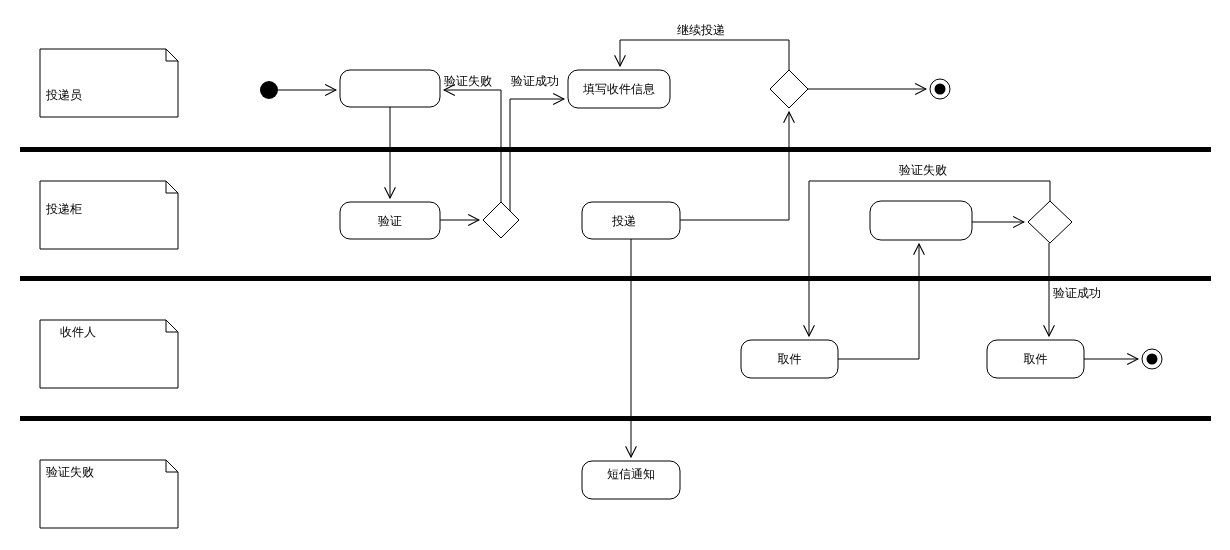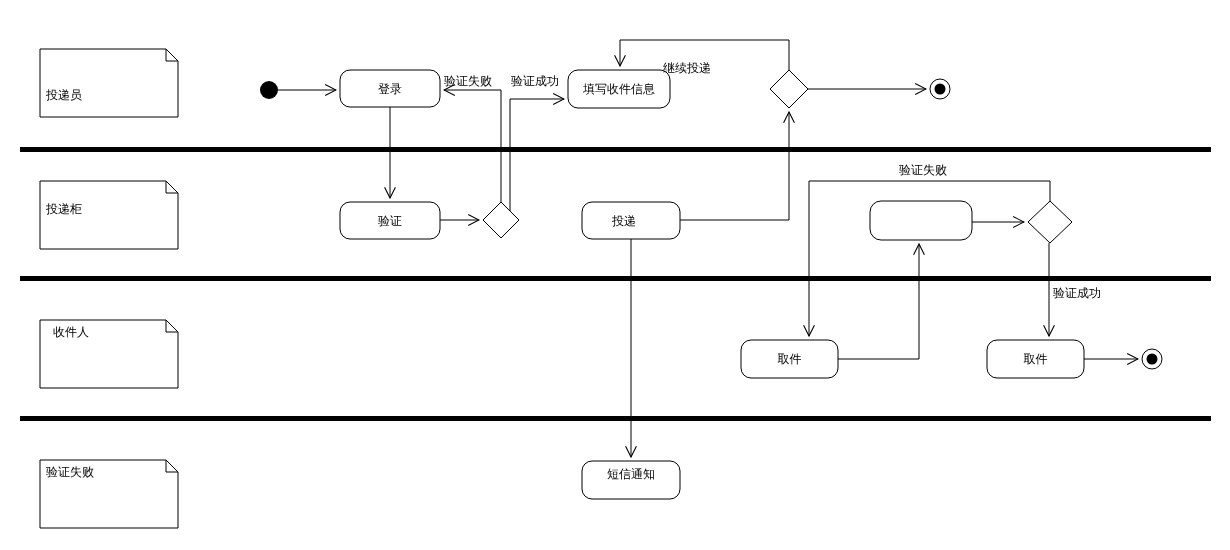--- a/index.html
+++ b/index.html
@@ -97,30 +97,29 @@
 
     <circle cx="269" cy="90" r="9" fill="#000000"></circle>
     <circle cx="940" cy="89" r="10" fill="#ffffff" stroke="#000000"></circle>
     <circle cx="940" cy="89" r="5.5" fill="#000000"></circle>
     <circle cx="1152" cy="359" r="10" fill="#ffffff" stroke="#000000"></circle>
     <circle cx="1152" cy="359" r="5.5" fill="#000000"></circle>
   </svg>
 
   <div class="note-label" style="left:46px; top:55px;margin-top:34px;">投递员</div>
   <div class="note-label" style="left:46px; top:203px;">投递柜</div>
-  <div class="note-label" style="left:53px; top:326px;">收件人</div>
+  <div class="note-label" style="left:60px; top:326px;">收件人</div>
   <div class="note-label" style="left:46px; top:466px;">验证失败</div>
 
-  <div class="node-label" style="left:340px; top:70px; width:100px; height:37px;">登录</div>
   <div class="node-label" style="left:568px; top:70px; width:102px; height:38px;">填写收件信息</div>
   <div class="node-label" style="left:340px; top:202px; width:100px; height:37px;">验证</div>
   <div class="node-label" style="left:582px; top:202px; width:84px; height:37px;">投递</div>
   <div class="node-label" style="left:741px; top:340px; width:97px; height:38px;">取件</div>
   <div class="node-label" style="left:987px; top:340px; width:97px; height:38px;">取件</div>
   <div class="node-label" style="left:582px; top:461px; width:98px; height:26px;">短信通知</div>
 
   <div class="edge-label" style="left:444px; top:75px;">验证失败</div>
   <div class="edge-label" style="left:511px; top:75px;">验证成功</div>
-  <div class="edge-label" style="left:663px; top:24px;margin-top:38px;">继续投递</div>
+  <div class="edge-label" style="left:677px; top:24px;">继续投递</div>
   <div class="edge-label" style="left:899px; top:164px;">验证失败</div>
   <div class="edge-label" style="left:1053px; top:287px;">验证成功</div>
 
 </div>
 
 </body></html>

